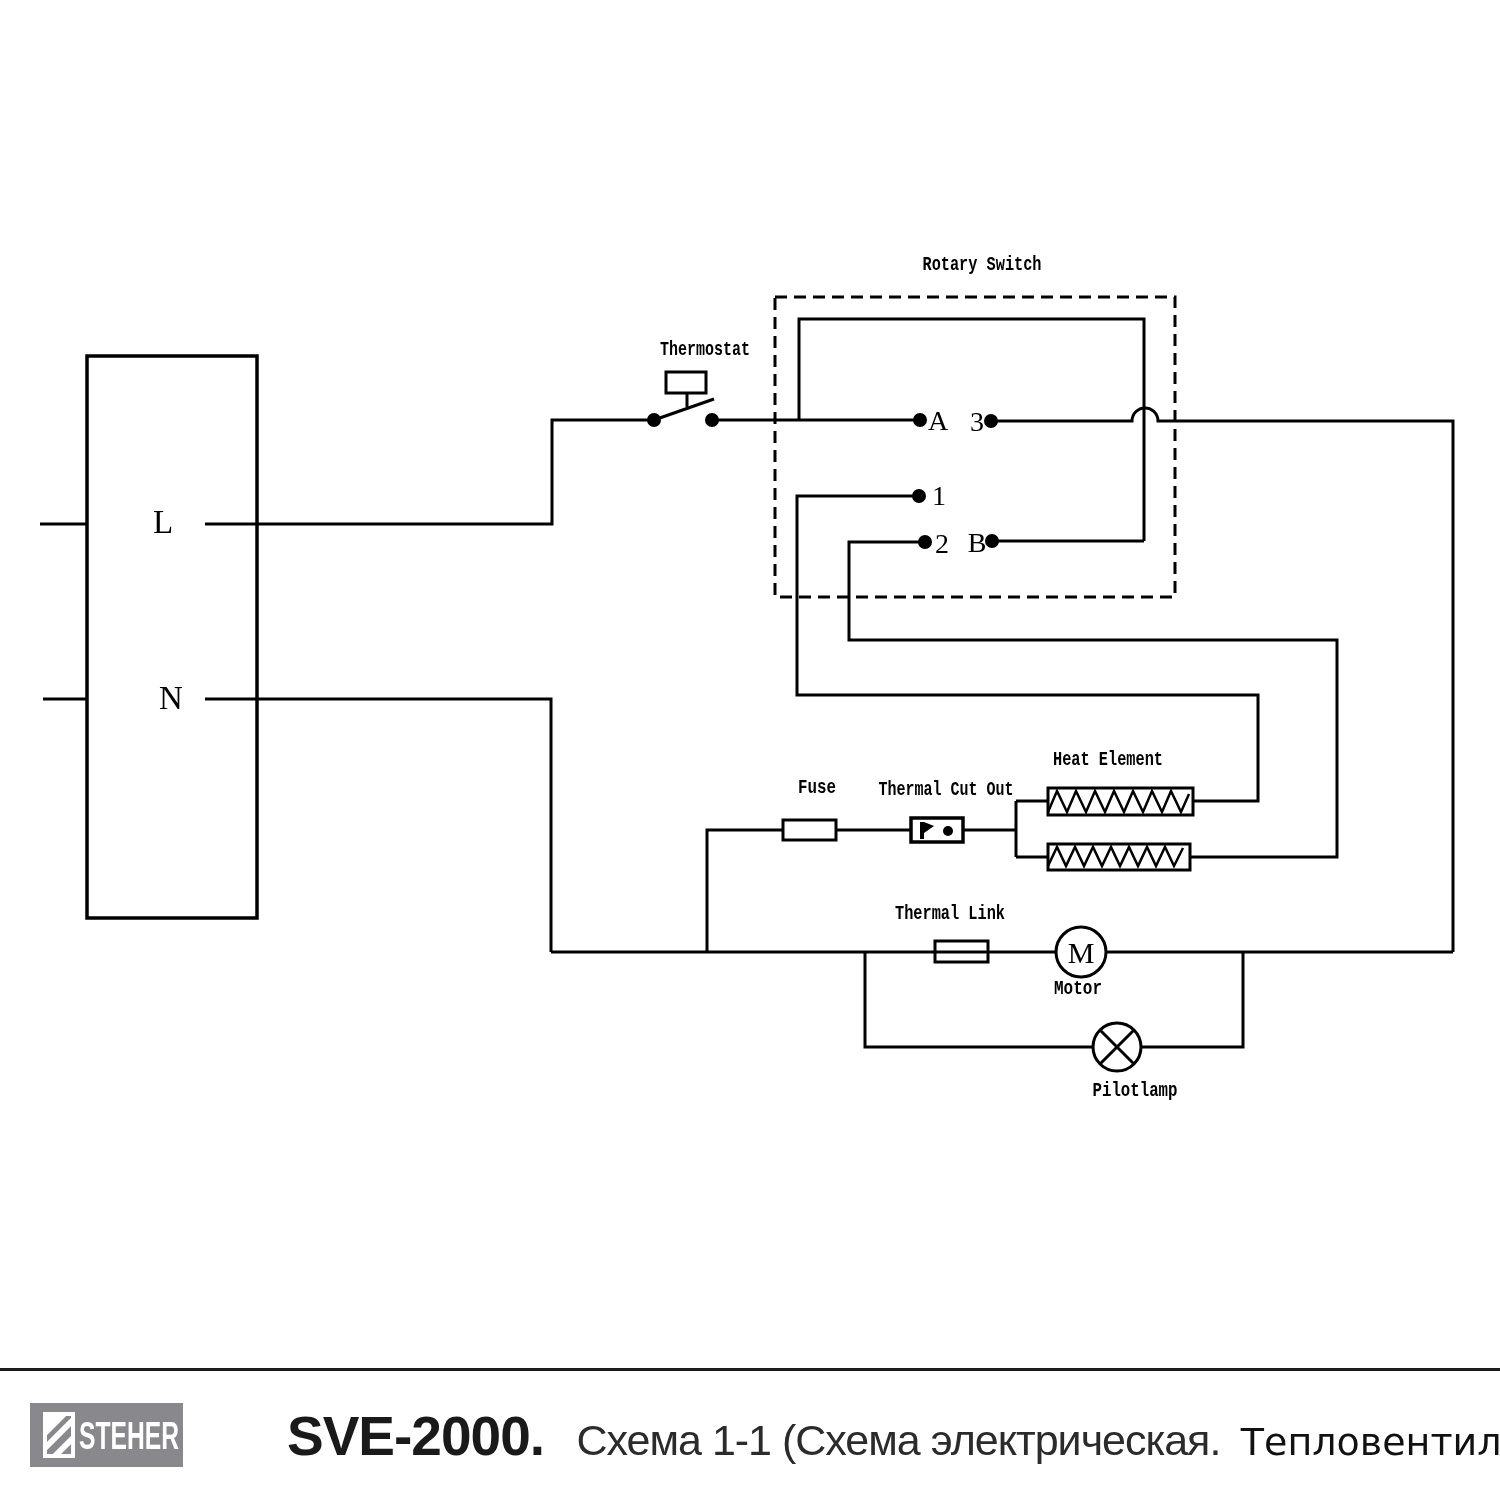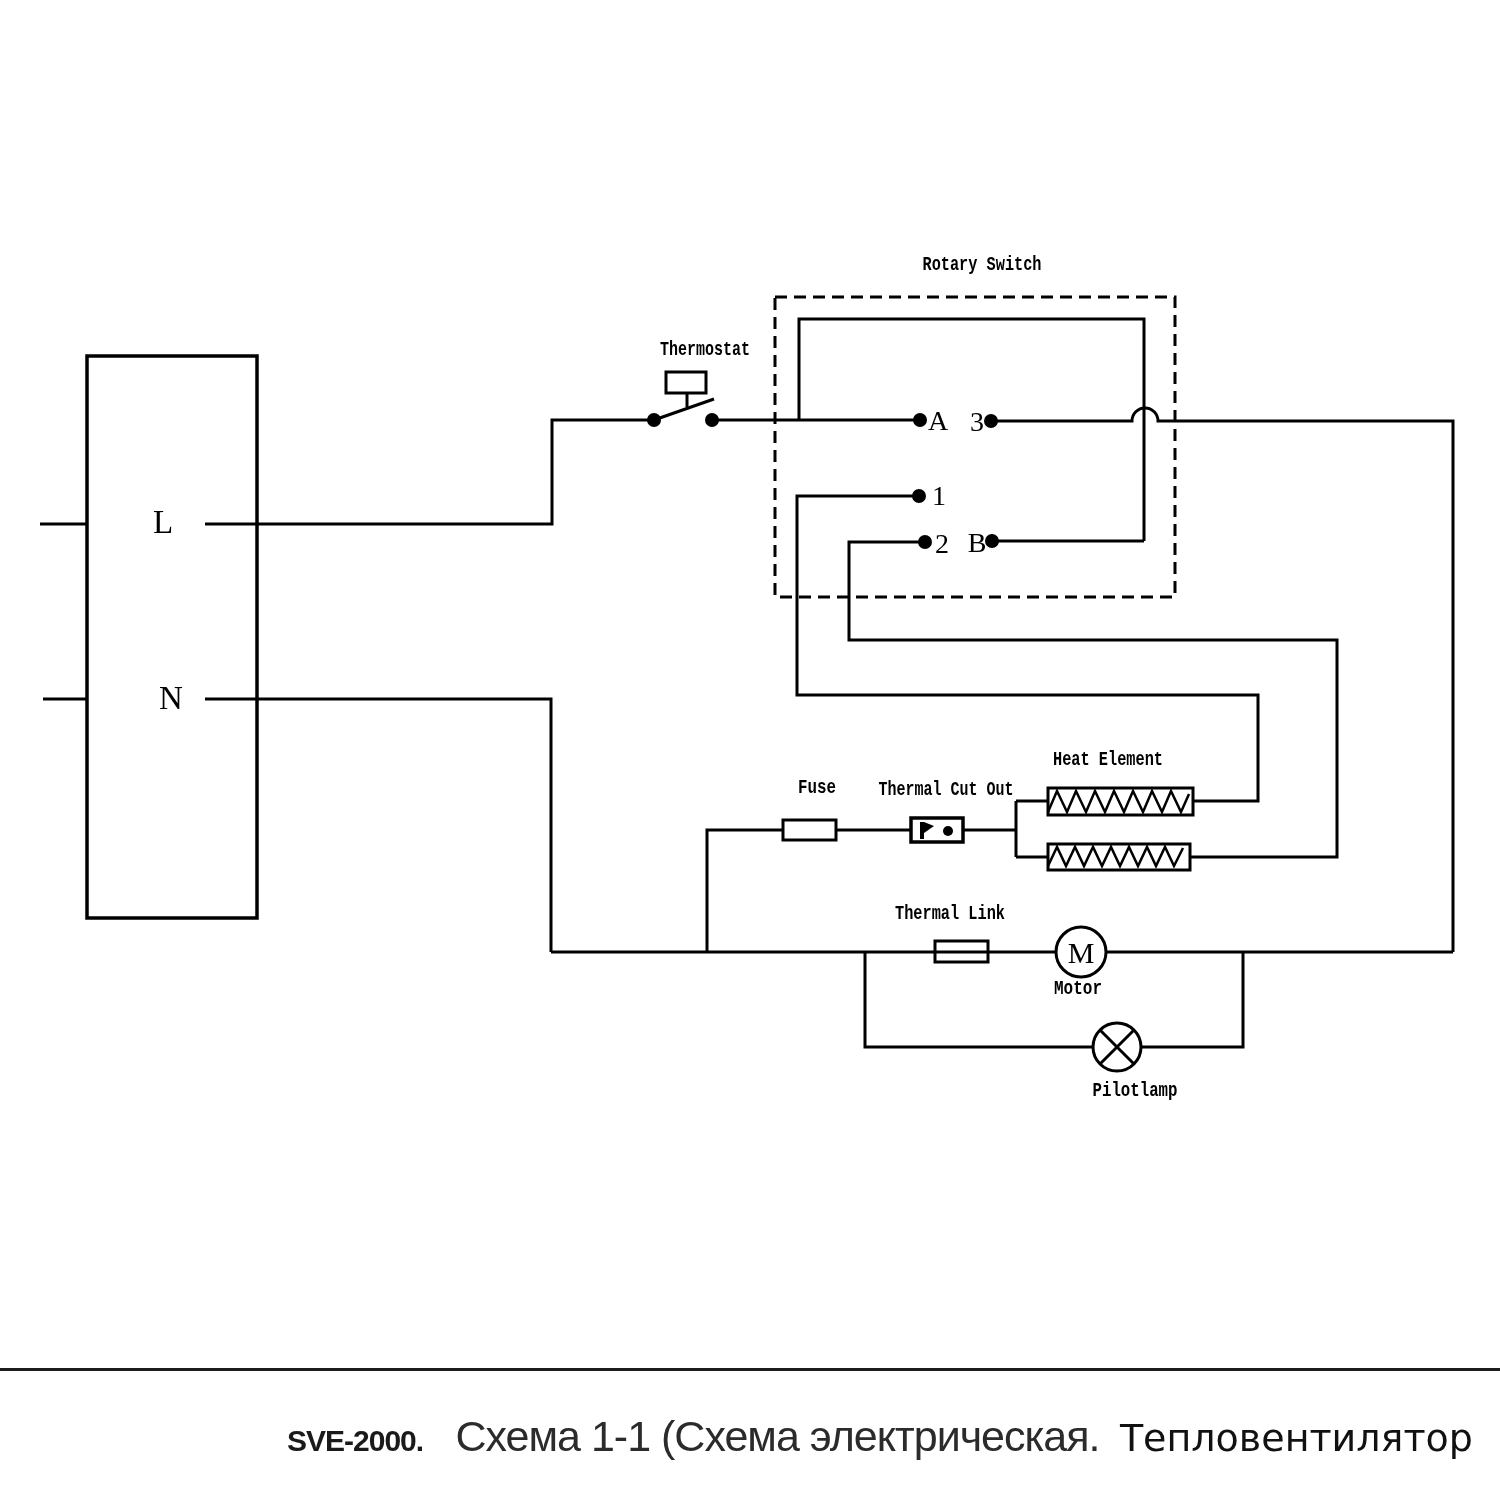--- a/index.html
+++ b/index.html
@@ -7,21 +7,21 @@
           font-family:"Liberation Sans",sans-serif;}
   #schematic{position:absolute;left:0;top:0;}
 
   .lbl{font-family:"Liberation Mono",monospace;font-weight:bold;fill:#000;}
   .term{font-family:"Liberation Serif",serif;fill:#000;}
 
   #footer-rule{position:absolute;left:0;top:1368px;width:1500px;height:3px;background:#1c1c1c;}
   #logo-box{position:absolute;left:30px;top:1403px;width:153px;height:64px;}
   #title-line{position:absolute;left:287px;top:1405px;height:62px;line-height:62px;
               white-space:nowrap;color:#1a1a1a;}
-  #title-line .model{font-weight:bold;font-size:30px;letter-spacing:-1px;}
+  #title-line .model{font-weight:bold;font-size:55px;letter-spacing:-1px;}
   #title-line .scheme{font-weight:400;font-size:43px;color:#2b2b2b;margin-left:28px;letter-spacing:-1px;}
   #title-line .device{font-family:"DejaVu Sans",sans-serif;font-size:38px;color:#111;margin-left:16px;}
 </style>
 </head>
 <body>
 
 <div id="canvas">
 
   <svg id="schematic" width="1500" height="1500" viewBox="0 0 1500 1500" fill="none" stroke="#000" stroke-width="3">
 
@@ -117,20 +117,37 @@
         <line x1="1100" y1="1030" x2="1134" y2="1064"></line>
         <line x1="1134" y1="1030" x2="1100" y2="1064"></line>
       </g>
       <polyline points="1141,1047 1243,1047 1243,952"></polyline>
       <text class="lbl" x="1135" y="1096" font-size="21" text-anchor="middle" textLength="85" lengthAdjust="spacingAndGlyphs" stroke="none" fill="#000">Pilotlamp</text>
     </g>
   </svg>
 
   <div id="footer-rule"></div>
 
+  <div id="logo-box">
+    <svg width="153" height="64" viewBox="0 0 153 64">
+      <rect x="0" y="0" width="153" height="64" fill="#89888c"></rect>
+      <g>
+        <rect x="15" y="11" width="28" height="42" fill="none" stroke="#ffffff" stroke-width="4"></rect>
+        <g stroke="#ffffff" stroke-width="6">
+          <line x1="12" y1="33" x2="36" y2="9"></line>
+          <line x1="12" y1="48" x2="46" y2="14"></line>
+          <line x1="18" y1="60" x2="50" y2="28"></line>
+        </g>
+        <polygon points="17,13 30,13 17,26" fill="#ffffff"></polygon>
+        <rect x="9" y="5" width="40" height="54" fill="none" stroke="#89888c" stroke-width="8"></rect>
+        <rect x="15" y="11" width="28" height="42" fill="none" stroke="#ffffff" stroke-width="4"></rect>
+      </g>
+      <text x="49" y="46" font-size="38" font-weight="bold" fill="#ffffff" font-family="Liberation Sans, sans-serif" textLength="100" lengthAdjust="spacingAndGlyphs">STEHER</text>
+    </svg>
+  </div>
 
   <div id="title-line">
     <span class="model">SVE-2000.</span>
     <span class="scheme">Схема 1-1 (Схема электрическая.</span>
     <span class="device">Тепловентилятор</span>
     
   </div>
 
 </div>
 

